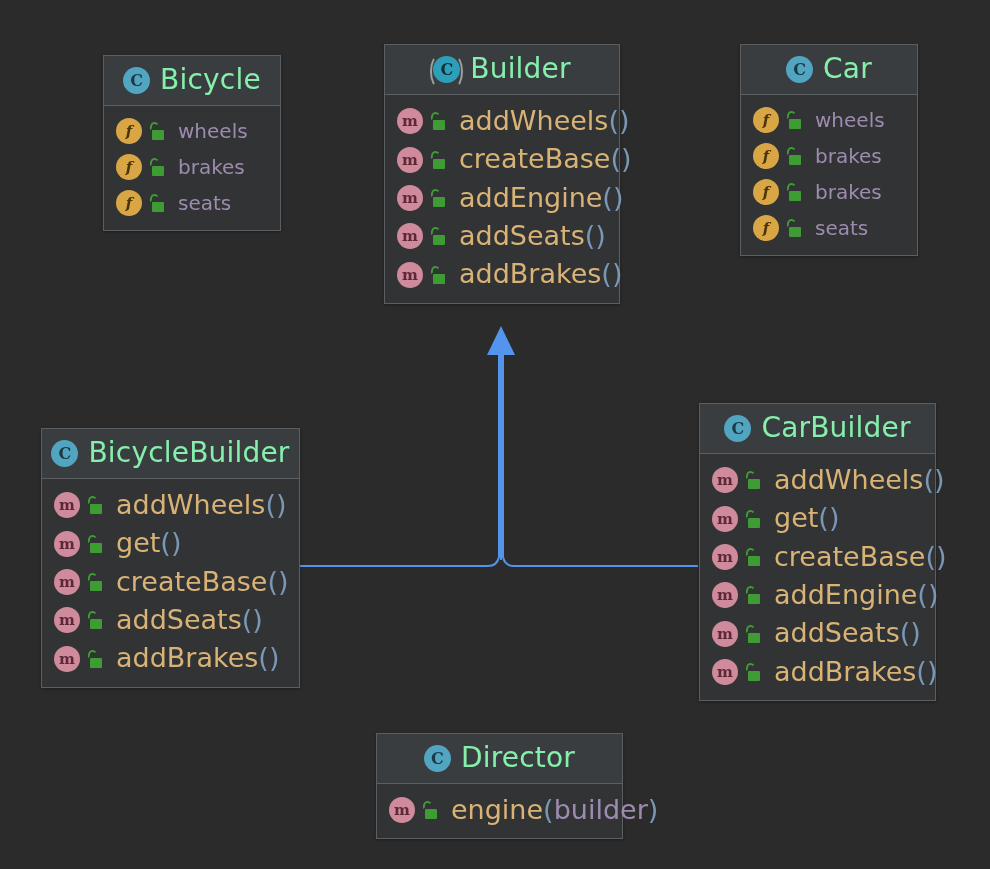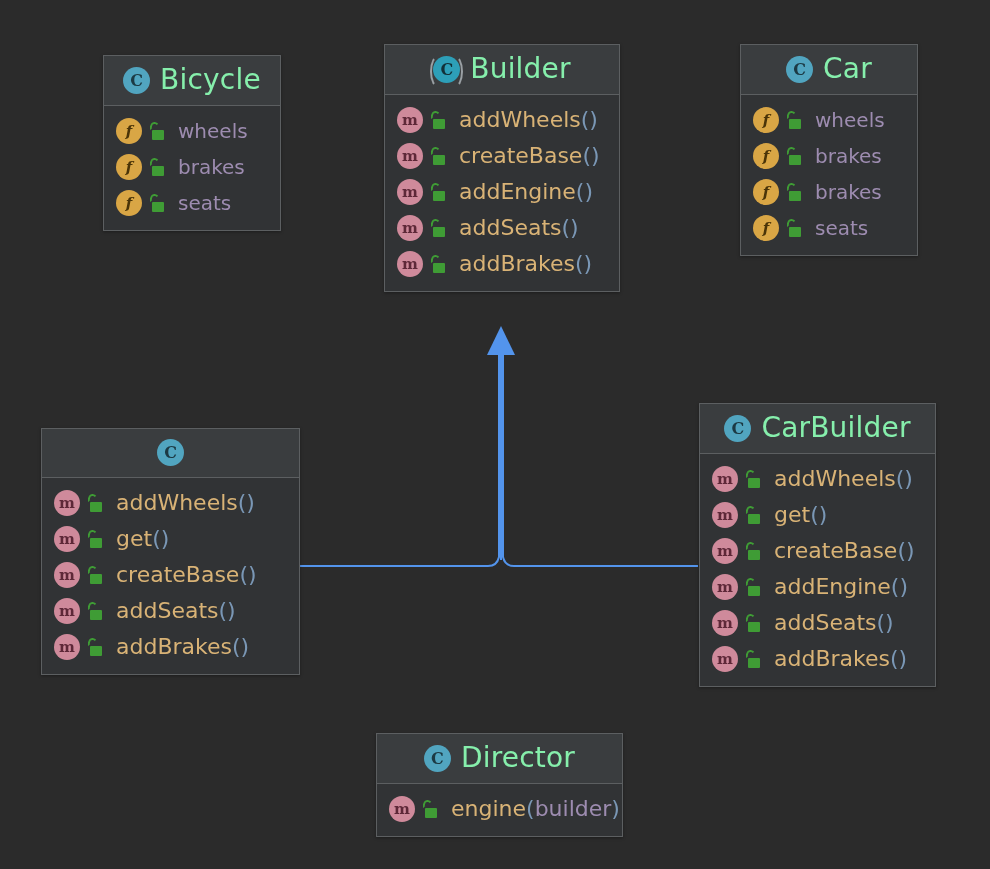--- a/index.html
+++ b/index.html
@@ -64,21 +64,21 @@
 
   .member-row {
     display: flex;
     align-items: center;
     gap: 8px;
     padding: 5px 14px 5px 12px;
     white-space: nowrap;
   }
 
   .member-name {
-    font-size: 22px;
+    font-size: 27px;
     line-height: 1.05;
     margin-left: 5px;
   }
 
   .member-name.field  { color: #9d8cb0; }
   .member-name.method { color: #d9b376; }
 
   .paren { color: #7a97b5; }
   .param { color: #9d8cb0; }
 
@@ -300,20 +300,21 @@
             <span class="body"></span>
         </span>
         <span class="member-name field">seats</span>
       </div>
     </div>
   </div>
 
   <div class="uml-box" style="left:41px; top:428px; width:259px;">
     <div class="uml-header">
       <span class="badge cls">C</span>
+      <span class="uml-title">BicycleBuilder</span>
     </div>
     <div class="uml-members">
       <div class="member-row">
         <span class="badge mth">m</span>
         <span class="lock">
           <span class="shackle"></span>
             <span class="body"></span>
         </span>
         <span class="member-name method"><span>addWheels</span><span class="paren">()</span></span>
       </div>

